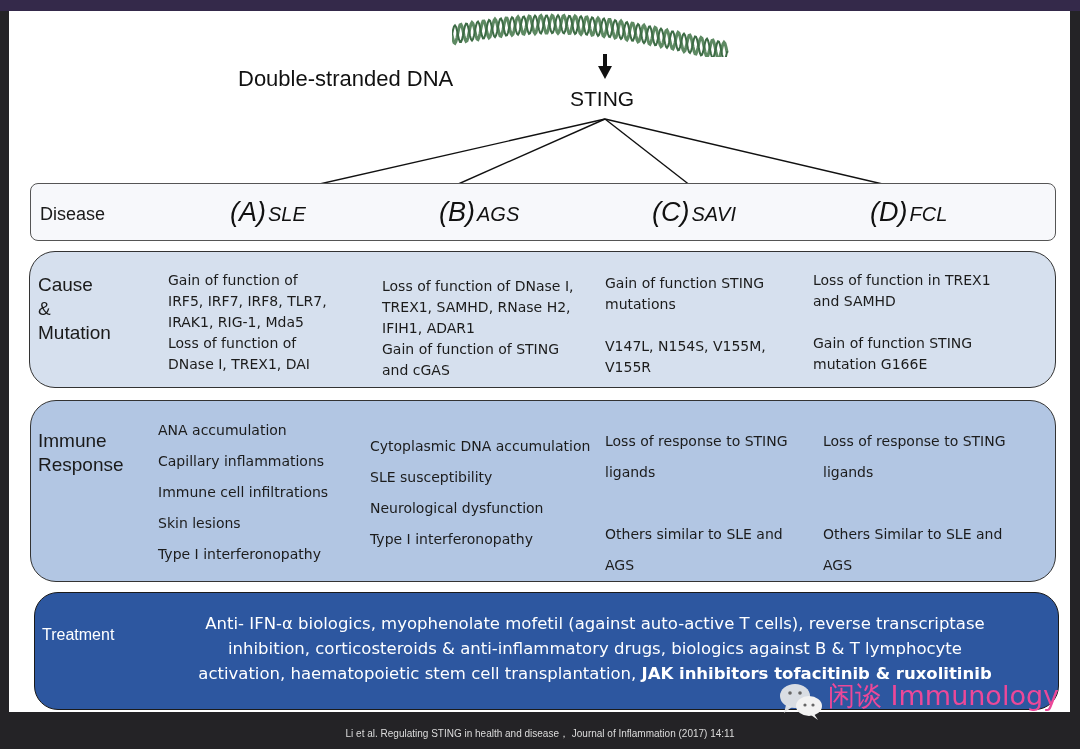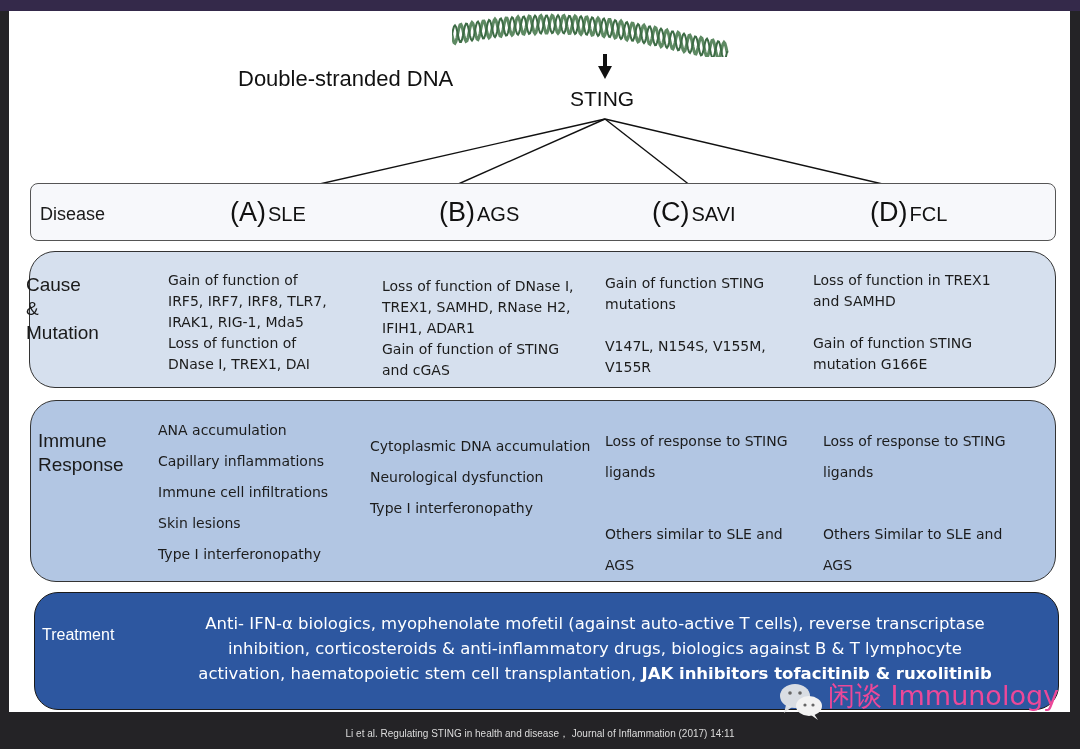--- a/index.html
+++ b/index.html
@@ -18,21 +18,21 @@
   .box { position:absolute; box-sizing:border-box; }
   .disease-box { left:30px; top:183px; width:1026px; height:58px; background:#f7f8fb; border:1px solid #555; border-radius:8px; }
   .cause-box { left:29px; top:251px; width:1027px; height:137px; background:#d6e0ee; border:1.5px solid #333; border-radius:26px; }
   .immune-box { left:30px; top:400px; width:1026px; height:182px; background:#b2c6e3; border:1.5px solid #333; border-radius:26px; }
   .treat-box { left:34px; top:592px; width:1025px; height:118px; background:#2d57a0; border:1.5px solid #1a1a1a; border-radius:24px; }
 
   .row-label { position:absolute; font-family:"Liberation Sans", sans-serif; color:#1a1a1a; font-size:19px; line-height:24px; }
   .cell { position:absolute; font-family:"DejaVu Sans", sans-serif; color:#1c1c1c; font-size:14px; }
   .cell div { white-space:nowrap; }
 
-  .dz { position:absolute; top:197px; color:#111; white-space:nowrap; }
+  .dz { position:absolute; top:197px; color:#111; white-space:nowrap;font-style:italic; }
   .dz .letter { font-size:27px; }
   .dz .name { font-size:20px; margin-left:2px; }
 
   .treat-text { position:absolute; left:170px; top:611px; width:850px; text-align:center; color:#ffffff; font-family:"DejaVu Sans", sans-serif; font-size:16.5px; line-height:25px; }
   .treat-text b { font-weight:bold; }
   .watermark { position:absolute; left:780px; top:678px; color:#ec4899; font-size:27px; font-family:"DejaVu Sans", sans-serif; white-space:nowrap; }
   .wechat { position:absolute; left:778px; top:681px; width:46px; height:40px; }
   .caption { position:absolute; left:0; width:1080px; top:727px; text-align:center; color:#dcdcdc; font-size:10px; }
 </style>
 </head>
@@ -76,21 +76,21 @@
   <span class="letter">(B)</span><span class="name">AGS</span>
 </div>
 <div class="dz" style="left:652px;">
   <span class="letter">(C)</span><span class="name">SAVI</span>
 </div>
 <div class="dz" style="left:870px;">
   <span class="letter">(D)</span><span class="name">FCL</span>
 </div>
 
 <div class="box cause-box"></div>
-<div class="row-label" style="left:26px;top:273px;">
+<div class="row-label" style="left:38px;top:273px;">
   <div>Cause</div>
   <div>&amp;</div>
   <div>Mutation</div>
 </div>
 <div class="cell" style="left:168px;width:220px;top:270px;line-height:21px;">
   <div>Gain of function of</div>
   <div>IRF5, IRF7, IRF8, TLR7,</div>
   <div>IRAK1, RIG-1, Mda5</div>
   <div>Loss of function of</div>
   <div>DNase I, TREX1, DAI</div>
@@ -124,20 +124,21 @@
 </div>
 <div class="cell" style="left:158px;width:220px;top:415px;line-height:31px;">
   <div>ANA accumulation</div>
   <div>Capillary inflammations</div>
   <div>Immune cell infiltrations</div>
   <div>Skin lesions</div>
   <div>Type I interferonopathy</div>
 </div>
 <div class="cell" style="left:370px;width:240px;top:431px;line-height:31px;">
   <div>Cytoplasmic DNA accumulation</div>
+  <div>SLE susceptibility</div>
   <div>Neurological dysfunction</div>
   <div>Type I interferonopathy</div>
 </div>
 <div class="cell" style="left:605px;width:220px;top:426px;line-height:31px;">
   <div>Loss of response to STING</div>
   <div>ligands</div>
   <div style="height:31px;"></div>
   <div>Others similar to SLE and</div>
   <div>AGS</div>
 </div>

